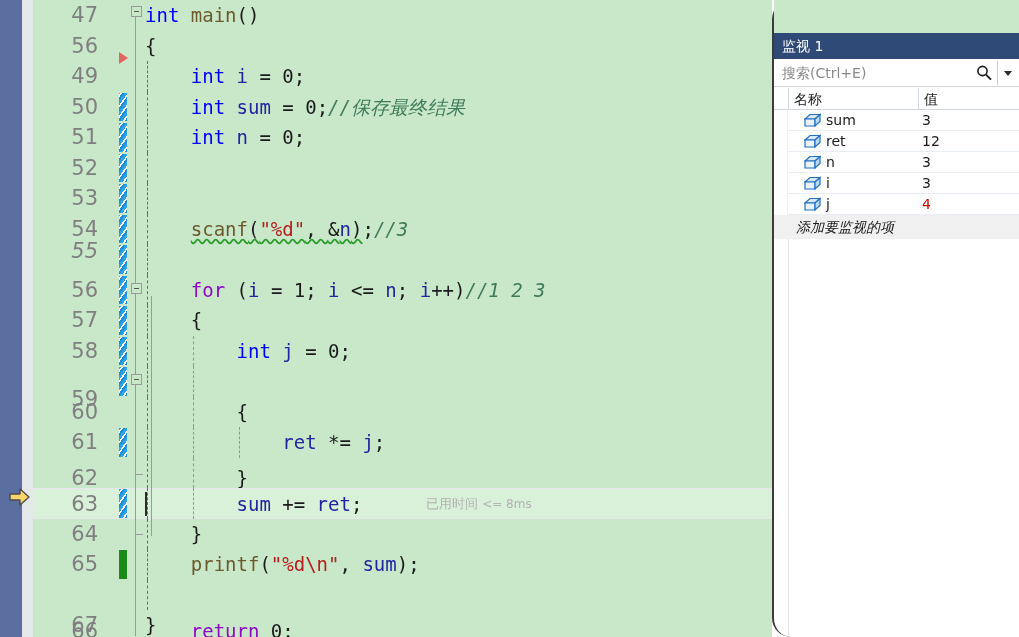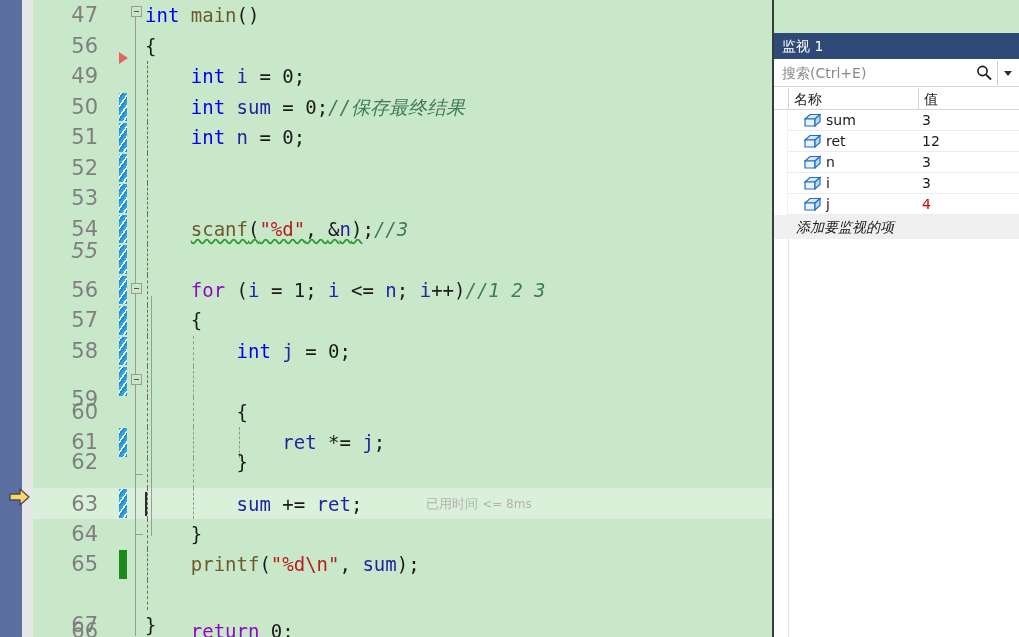--- a/index.html
+++ b/index.html
@@ -157,20 +157,21 @@
   }
   .diag .small { font-size: 12px; }
 
   
   .watch {
     position: absolute;
     left: 772px; top: 0;
     width: 247px; height: 637px;
     background: #ffffff;
     border-left: 2px solid #3b3b3b;
+    border-radius: 19px;
   }
   .watch-top-gap {
     position: absolute; left: 0; top: 0;
     width: 247px; height: 33px;
     background: #c9e8c9;
     border-left: 0;
   }
   .watch-title {
     position: absolute; left: 0; top: 33px;
     width: 247px; height: 26px;
@@ -358,21 +359,21 @@
         <div class="indent-guide" style="left: 114px; top: 396.5px; height: 30.5px;"></div>
         <div class="indent-guide light" style="left: 159.8px; top: 396.5px; height: 30.5px;"></div>
         <div class="line" style="top: 427px;">
           <div class="lineno">61</div>
           <div class="code"><span class="punc">            </span><span class="id">ret</span><span class="punc"> *= </span><span class="id">j</span><span class="punc">;</span></div>
         </div>
         <div class="changebar" style="top: 428px; height: 28.5px;"></div>
         <div class="indent-guide" style="left: 114px; top: 427px; height: 30.5px;"></div>
         <div class="indent-guide light" style="left: 159.8px; top: 427px; height: 30.5px;"></div>
         <div class="indent-guide light" style="left: 205.6px; top: 427px; height: 30.5px;"></div>
-        <div class="line" style="top: 447px;">
+        <div class="line" style="top: 463px;">
           <div class="lineno">62</div>
           <div class="code"><span class="punc">        }</span></div>
         </div>
         <div class="indent-guide" style="left: 114px; top: 457.5px; height: 30.5px;"></div>
         <div class="indent-guide light" style="left: 159.8px; top: 457.5px; height: 30.5px;"></div>
         <div class="line current" style="top: 488px;">
           <div class="lineno">63</div>
           <div class="code"><span class="punc">        </span><span class="id">sum</span><span class="punc"> += </span><span class="id">ret</span><span class="punc">;</span></div>
         </div>
         <div class="changebar" style="top: 489px; height: 28.5px;"></div>

